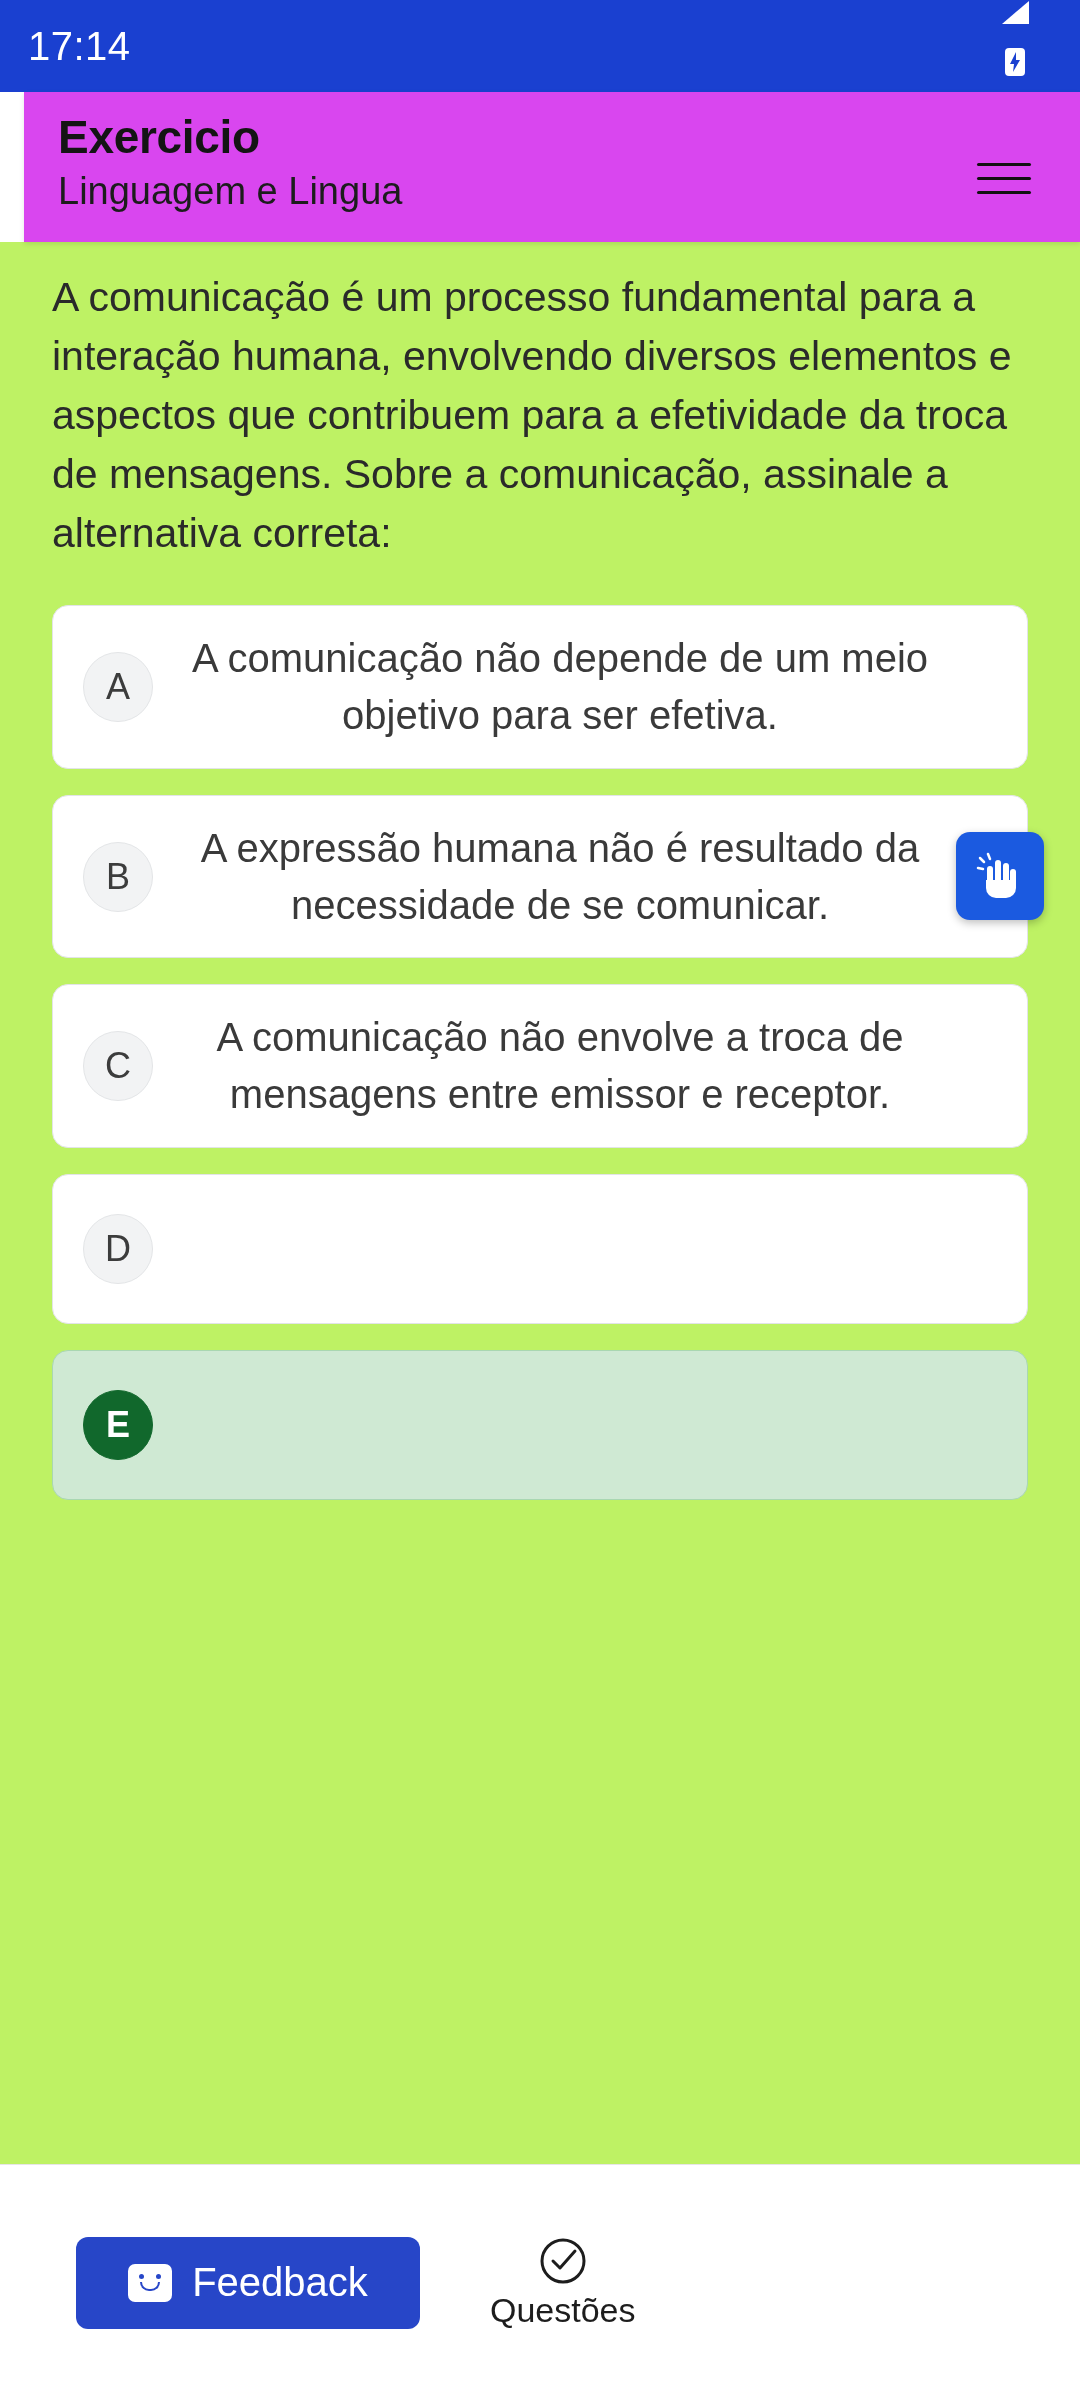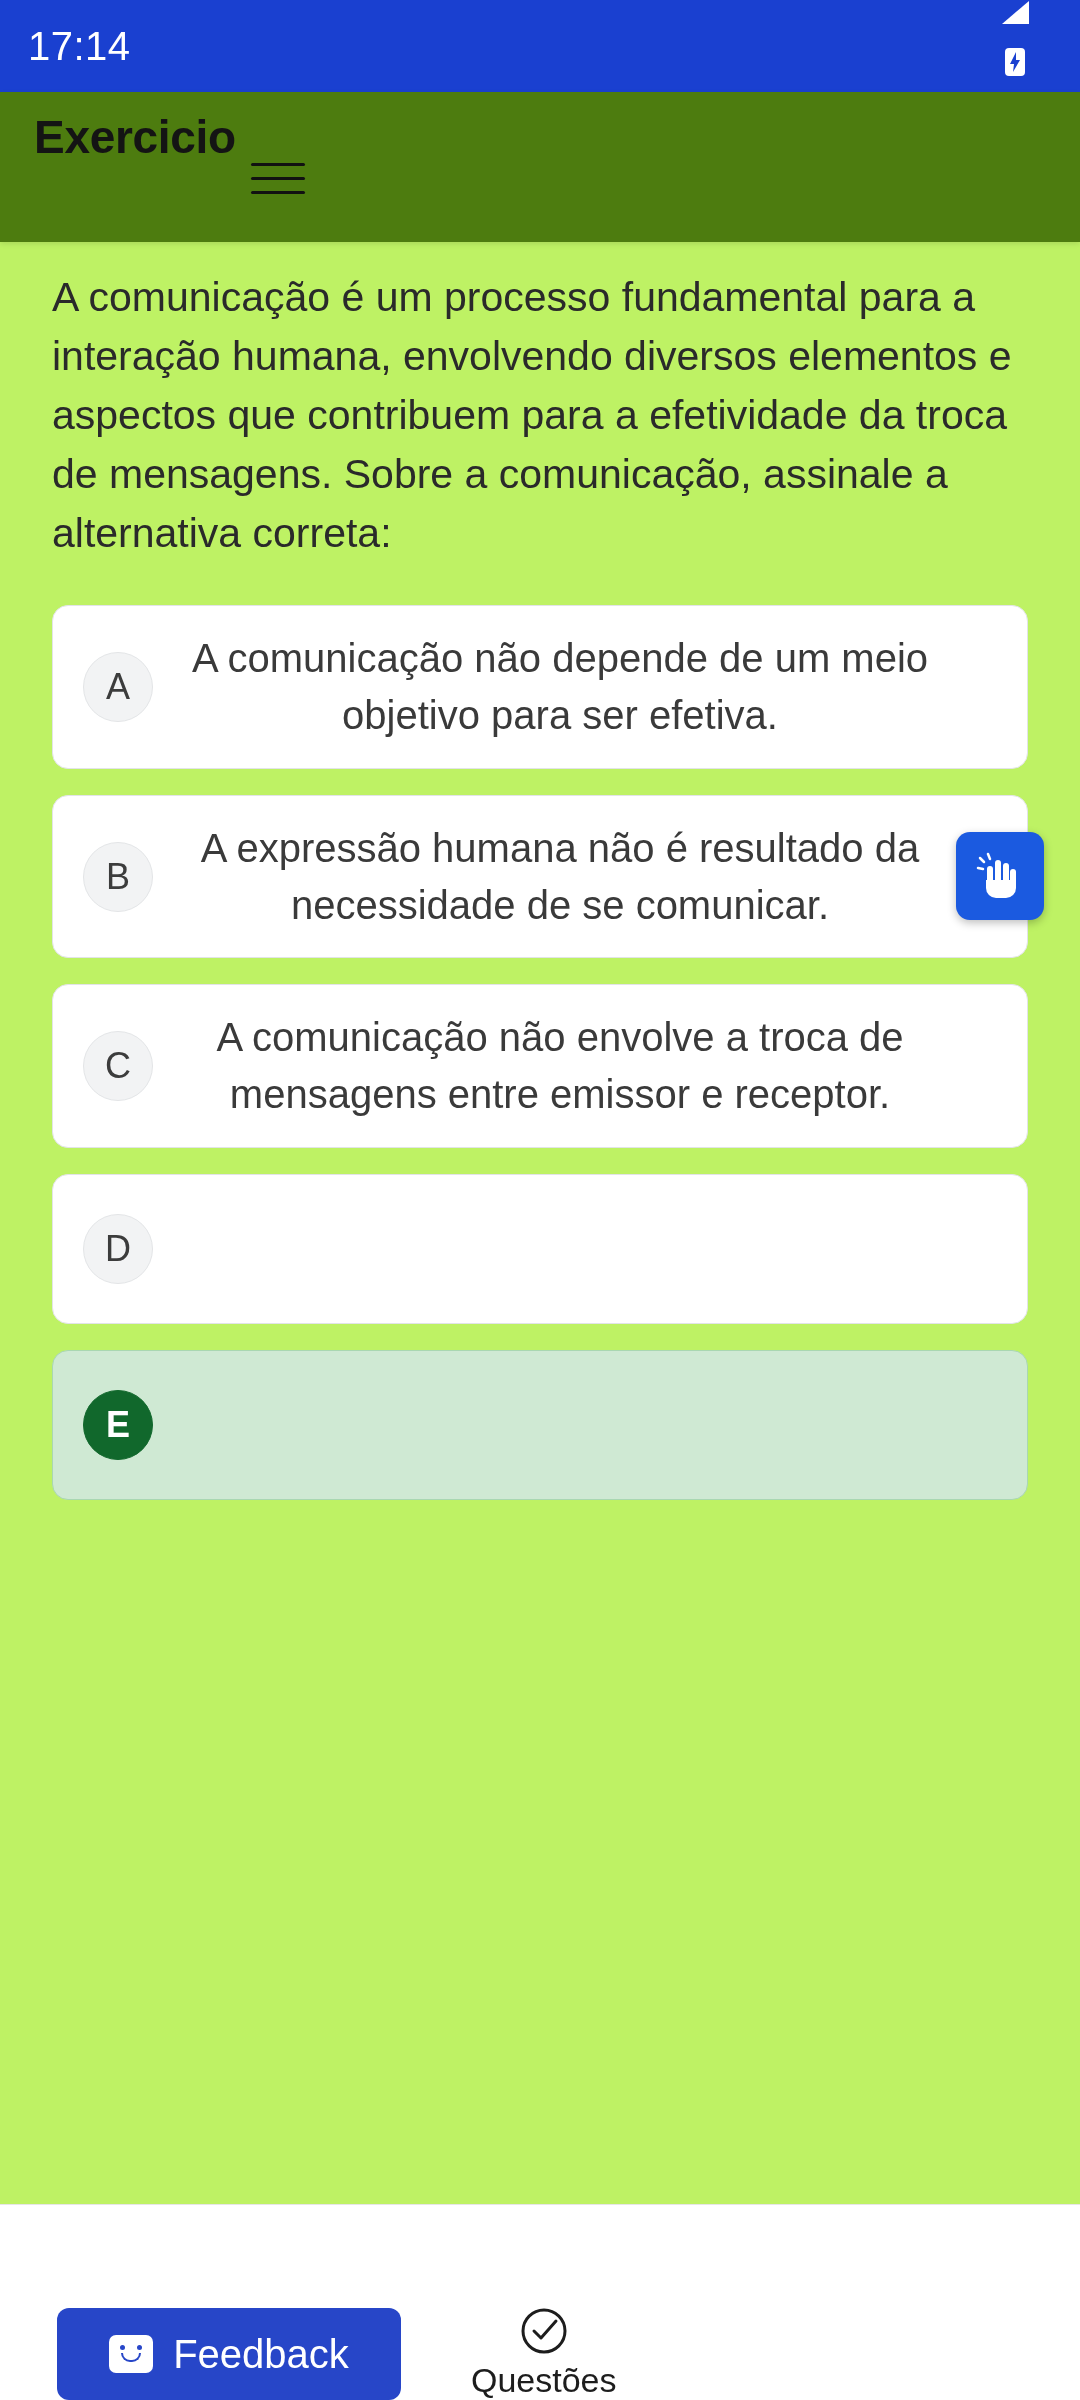--- a/index.html
+++ b/index.html
@@ -48,28 +48,30 @@
   }
   .icon-wifi svg, .icon-signal svg, .icon-battery svg { display: block; }
   .status-battery-text {
     font-size: 36px;
     font-weight: 400;
     margin-left: 2px;
   }
 
   
   .app-header {
-    background: #4d7c0f;
+    background: #d946ef;
     padding: 18px 34px 22px 34px;
     display: flex;
     align-items: flex-start;
+    justify-content: space-between;
     flex: 0 0 auto;
     box-shadow: 0 2px 5px rgba(0,0,0,0.10);
     position: relative;
     z-index: 4;
+    margin-left: 24px;
   }
   .header-titles { display: flex; flex-direction: column; gap: 6px; }
   .header-title {
     font-size: 46px;
     font-weight: 700;
     color: #141414;
     letter-spacing: -0.3px;
   }
   .header-subtitle {
     font-size: 38px;
@@ -162,26 +164,26 @@
     align-items: center;
     justify-content: center;
     box-shadow: 0 3px 8px rgba(0,0,0,0.25);
     z-index: 6;
   }
   .vlibras-button svg { display: block; }
 
   
   .bottom-bar {
     flex: 0 0 auto;
-    height: 196px;
+    height: 236px;
     background: #ffffff;
     border-top: 1px solid #e6e6e6;
     display: flex;
-    align-items: flex-end;
-    padding: 0 57px;
+    align-items: center;
+    padding: 0 76px;
     position: relative;
     z-index: 5;
   }
   .feedback-button {
     background: #2746c8;
     color: #ffffff;
     border-radius: 12px;
     height: 92px;
     display: flex;
     align-items: center;
@@ -272,20 +274,21 @@
           <path d="M12 5 L6 17 L10 17 L9 25 L16 13 L12 13 Z" fill="#1a40d0"></path>
         </svg>
       </span>
       <span class="status-battery-text">80%</span>
     </div>
   </div>
 
   <div class="app-header">
     <div class="header-titles">
       <div class="header-title">Exercicio</div>
+      <div class="header-subtitle">Linguagem e Lingua</div>
     </div>
     <div class="menu-button">
       <span></span>
       <span></span>
       <span></span>
     </div>
   </div>
 
   <div class="content">
     <div class="question-text">A comunicação é um processo fundamental para a interação humana, envolvendo diversos elementos e aspectos que contribuem para a efetividade da troca de mensagens. Sobre a comunicação, assinale a alternativa correta:</div>

